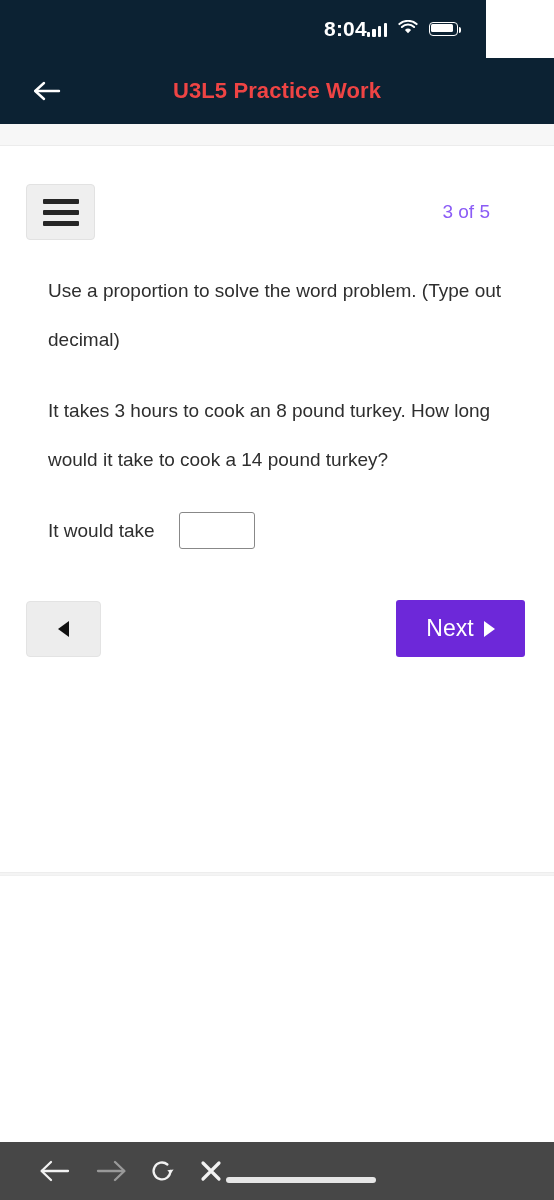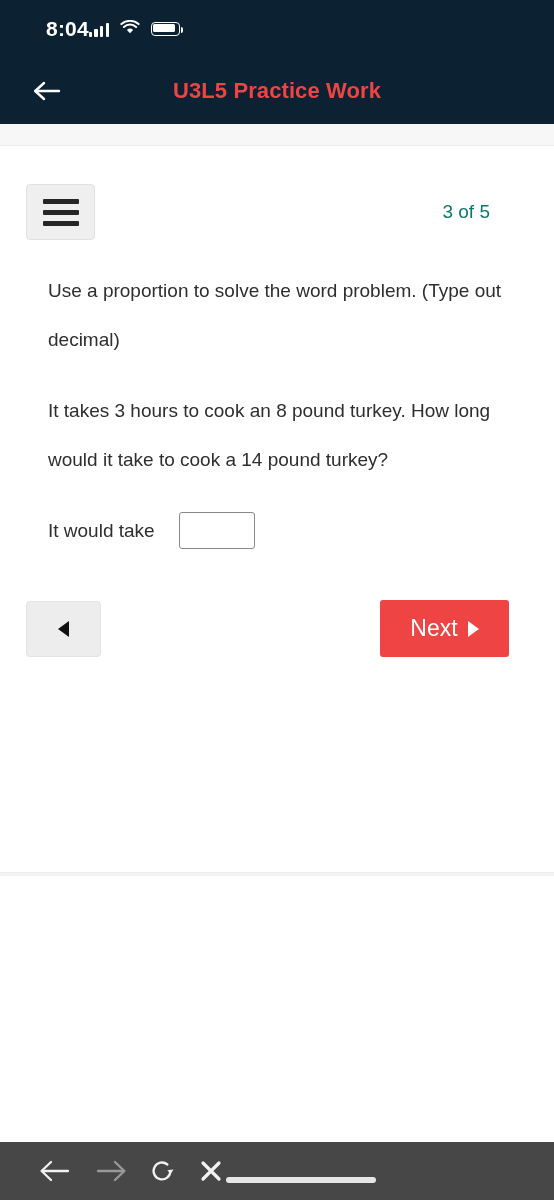--- a/index.html
+++ b/index.html
@@ -6,23 +6,23 @@
   html, body {
     width:554px; height:1200px;
     background:#ffffff;
     font-family:"Liberation Sans", sans-serif;
     overflow:hidden;
   }
   #app { position:relative; width:554px; height:1200px; background:#ffffff; }
 
   
   .statusbar {
-    position:absolute; left:0; top:0; width:554px; height:58px;
+    position:absolute; left:0; top:0; width:486px; height:58px;
     background:#0c2233;
-    display:flex; align-items:center; justify-content:flex-start;
+    display:flex; align-items:center; justify-content:flex-end;
     padding:0 28px 0 46px;
   }
   .status-time {
     color:#ffffff; font-size:21px; font-weight:600; letter-spacing:.2px;
   }
   .status-icons { display:flex; align-items:center; gap:11px; }
 
   .signal { display:flex; align-items:flex-end; gap:2.2px; height:15px; }
   .signal i { display:block; width:3.4px; background:#ffffff; border-radius:1px; }
   .signal i:nth-child(1){ height:5px; }
@@ -75,21 +75,21 @@
     width:69px; height:56px;
     background:#efefef; border:1px solid #e2e2e2; border-radius:4px;
     display:flex; flex-direction:column; align-items:center; justify-content:center;
     gap:6px; cursor:pointer;
   }
   .menu-btn span {
     display:block; width:36px; height:5px; background:#262626; border-radius:1px;
   }
   .counter {
     position:absolute; right:64px; top:55px;
-    font-size:19px; color:#0f766e;
+    font-size:19px; color:#8b5cf6;
   }
 
   .qtext {
     font-size:19px; color:#2e2e2e; line-height:49px;
     padding:0 48px;
   }
   .block-instruction { margin-top:24px; }
   .block-problem { margin-top:22px; }
   .block-answer { margin-top:22px; }
 
@@ -109,23 +109,23 @@
     width:75px; height:56px;
     background:#ededed; border:1px solid #e3e3e3; border-radius:4px;
     display:flex; align-items:center; justify-content:center; cursor:pointer;
   }
   .tri-left {
     width:0; height:0;
     border-top:8px solid transparent; border-bottom:8px solid transparent;
     border-right:11px solid #111111;
   }
   .next-btn {
-    position:absolute; right:45px; top:7px;
+    position:absolute; right:29px; top:7px;
     width:129px; height:57px;
-    background:#ef4444; border:none; border-radius:3px;
+    background:#6d28d9; border:none; border-radius:3px;
     display:flex; align-items:center; justify-content:center; gap:10px;
     cursor:pointer;
   }
   .next-label { color:#ffffff; font-size:23px; }
   .tri-right {
     width:0; height:0;
     border-top:8px solid transparent; border-bottom:8px solid transparent;
     border-left:11px solid #ffffff;
   }
 

